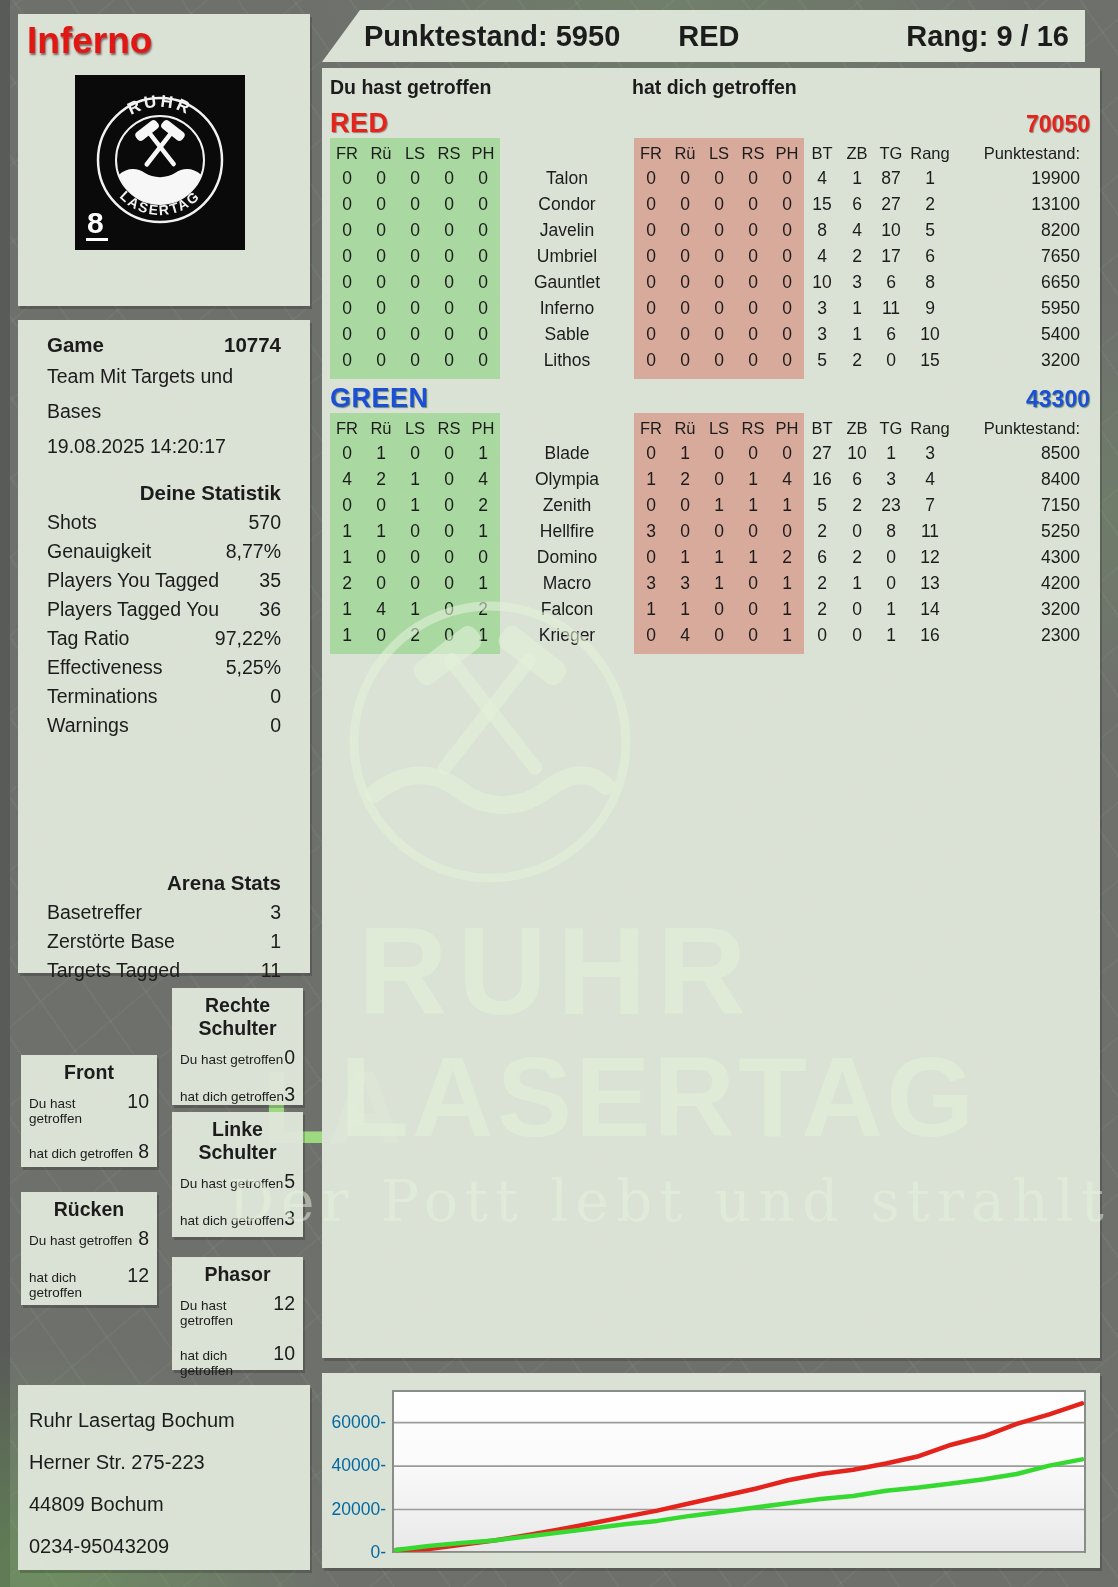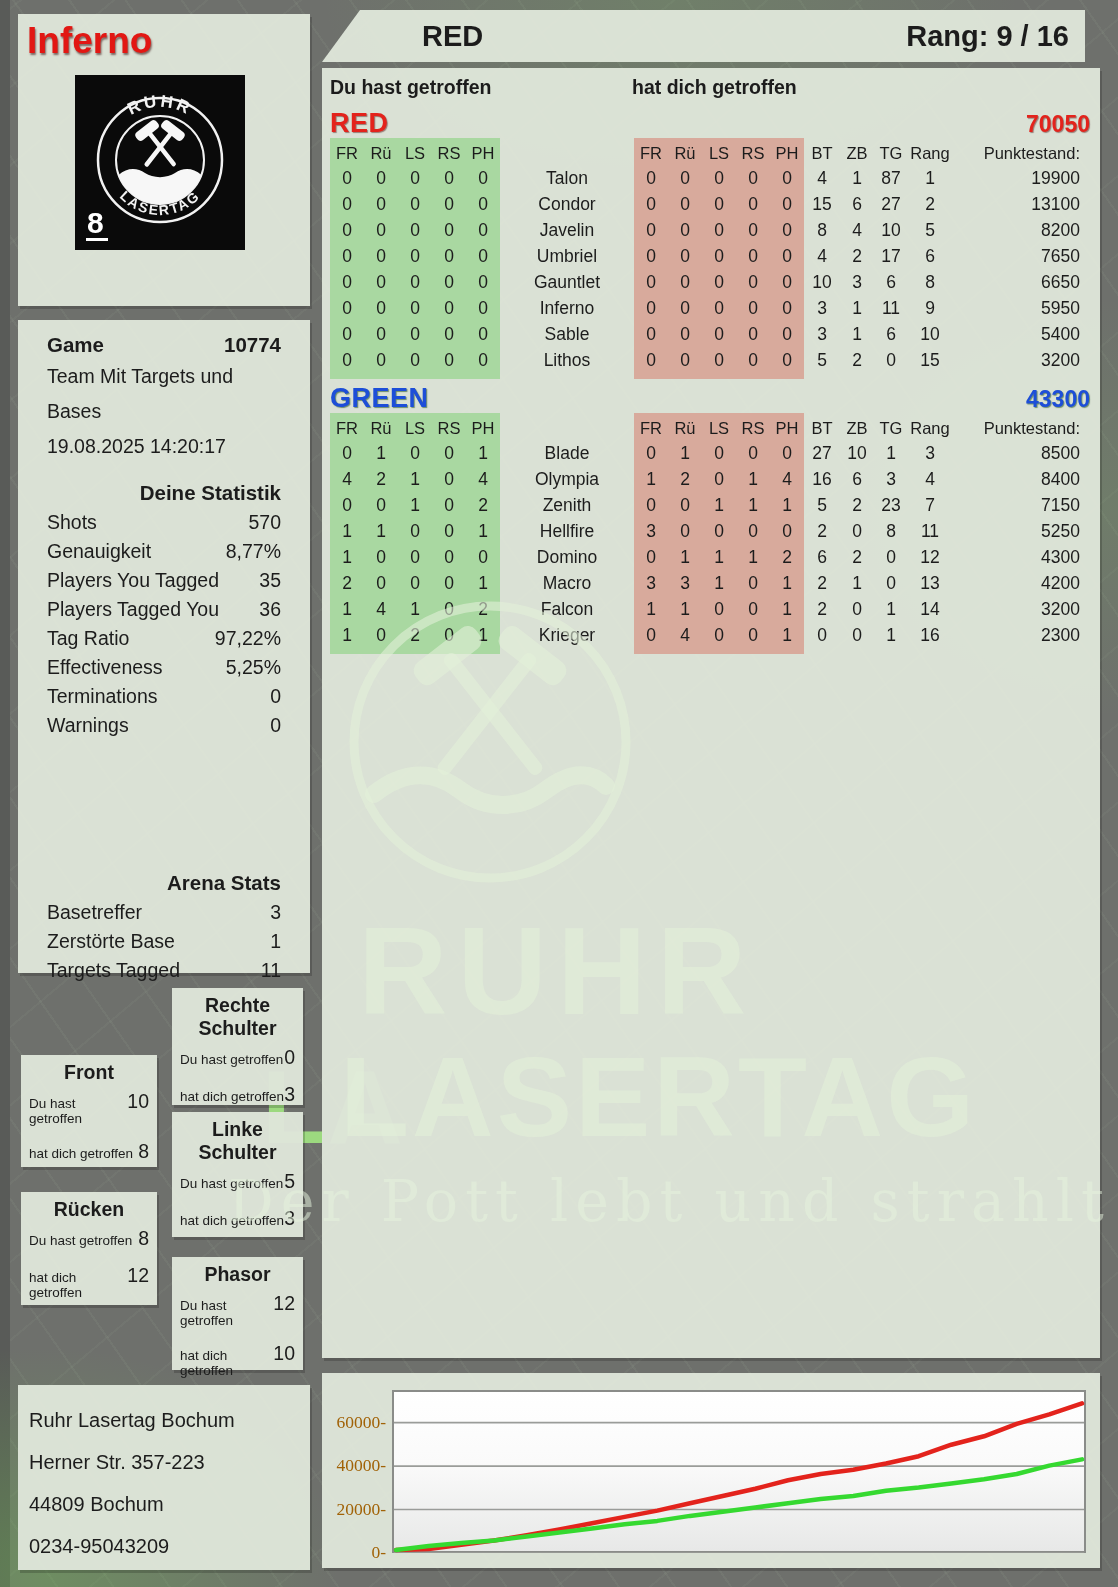--- a/index.html
+++ b/index.html
@@ -81,21 +81,21 @@
              color:rgba(226,240,216,.6); }
   .wm-lasertag { position:absolute; left:340px; top:1032px; font-size:113px; font-weight:bold; letter-spacing:3px;
              color:rgba(226,240,216,.6); }
   .wm-tagline { position:absolute; left:228px; top:1168px; font-family:"DejaVu Serif", serif; font-size:57px;
              letter-spacing:7px; color:rgba(230,244,222,.5); }
 
   
   .p-chart { left:322px; top:1373px; width:778px; height:195px; }
   .chart-plot { position:absolute; left:70px; top:17px; }
   .ylabels { position:absolute; left:0; top:0; width:64px; height:195px; }
-  .ylabels div { position:absolute; right:0; width:64px; text-align:right; font-size:17.5px; color:#a16207;font-family:Liberation Serif, serif; }
+  .ylabels div { position:absolute; right:0; width:64px; text-align:right; font-size:17.5px; color:#0369a1; }
 </style>
 </head>
 <body>
 
 <div class="page">
 
   <div class="under-wm">LA</div>
 
   <div class="panel p-player">
     <div class="player-name">Inferno</div>
@@ -237,26 +237,27 @@
         <span class="val">12</span>
       </div>
     <div class="bb-row">
         <span class="lbl">hat dich getroffen</span>
         <span class="val">10</span>
       </div>
   </div>
 
   <div class="panel p-address">
     <div class="addr-line">Ruhr Lasertag Bochum</div>
-    <div class="addr-line">Herner Str. 357-223</div>
+    <div class="addr-line">Herner Str. 275-223</div>
     <div class="addr-line">44809 Bochum</div>
     <div class="addr-line">0234-95043209</div>
   </div>
 
   <div class="panel p-header">
+    <span class="h-score">Punktestand: 5950</span>
     <span class="h-team">RED</span>
     <span class="h-rang">Rang: 9 / 16</span>
   </div>
 
   <div class="panel p-main">
     <div class="tables">
       <div class="col-labels">
         <span>Du hast getroffen</span>
         <span class="lbl-them">hat dich getroffen</span>
       </div>

